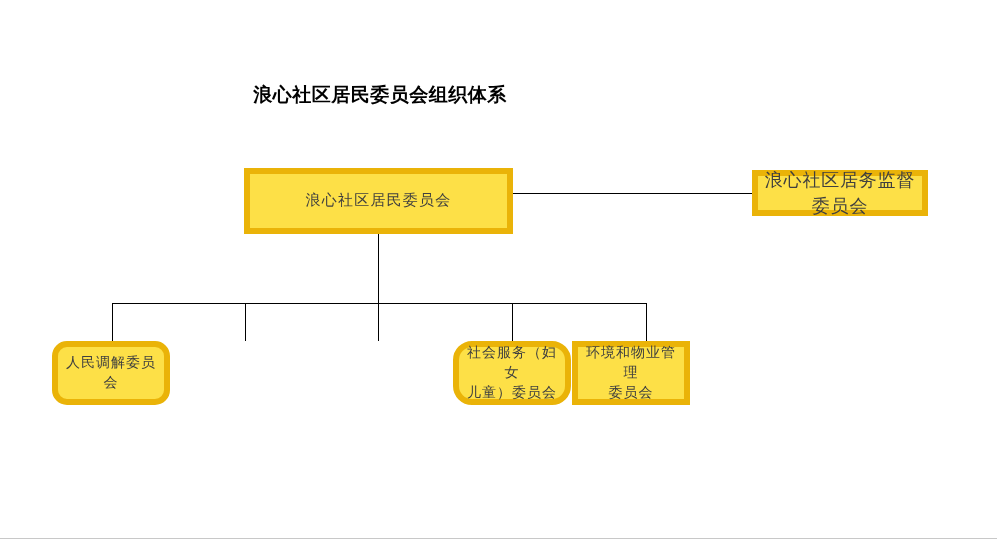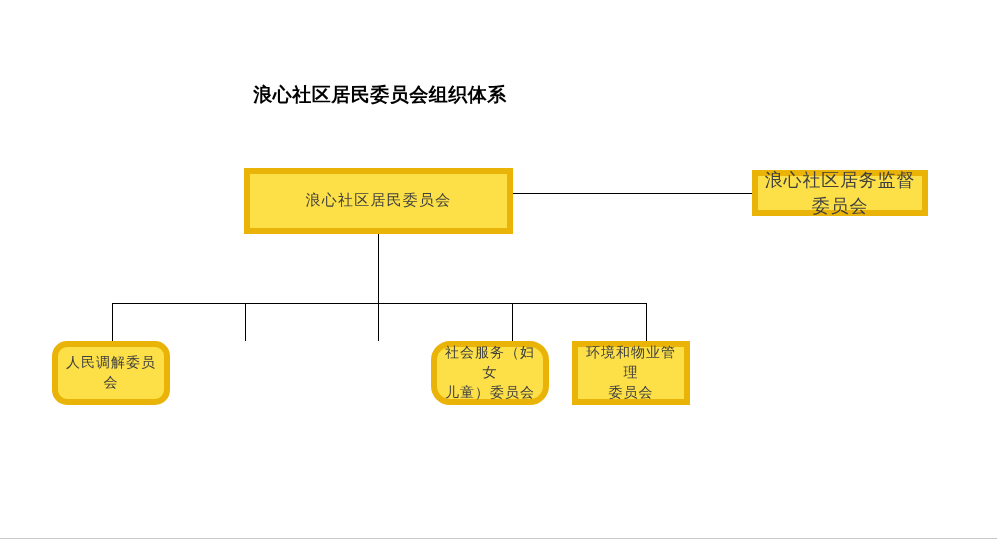--- a/index.html
+++ b/index.html
@@ -80,21 +80,21 @@
     font-size: 14px;
     letter-spacing: 1px;
     padding: 0 4px;
   }
 
   .node-child .label { display: block; }
 
   .child-0 { left: 52px; border-radius: 15px;  }
   .child-1 { left: 185px; }
   .child-2 { left: 319px; }
-  .child-3 { left: 431px; border-radius: 19px; }
+  .child-3 { left: 453px; border-radius: 19px; }
   .child-4 { left: 572px; justify-content: center; }
 
   
   .conn {
     position: absolute;
     background: #000000;
   }
   .conn-h { height: 1px; }
   .conn-v { width: 1px; }
 

